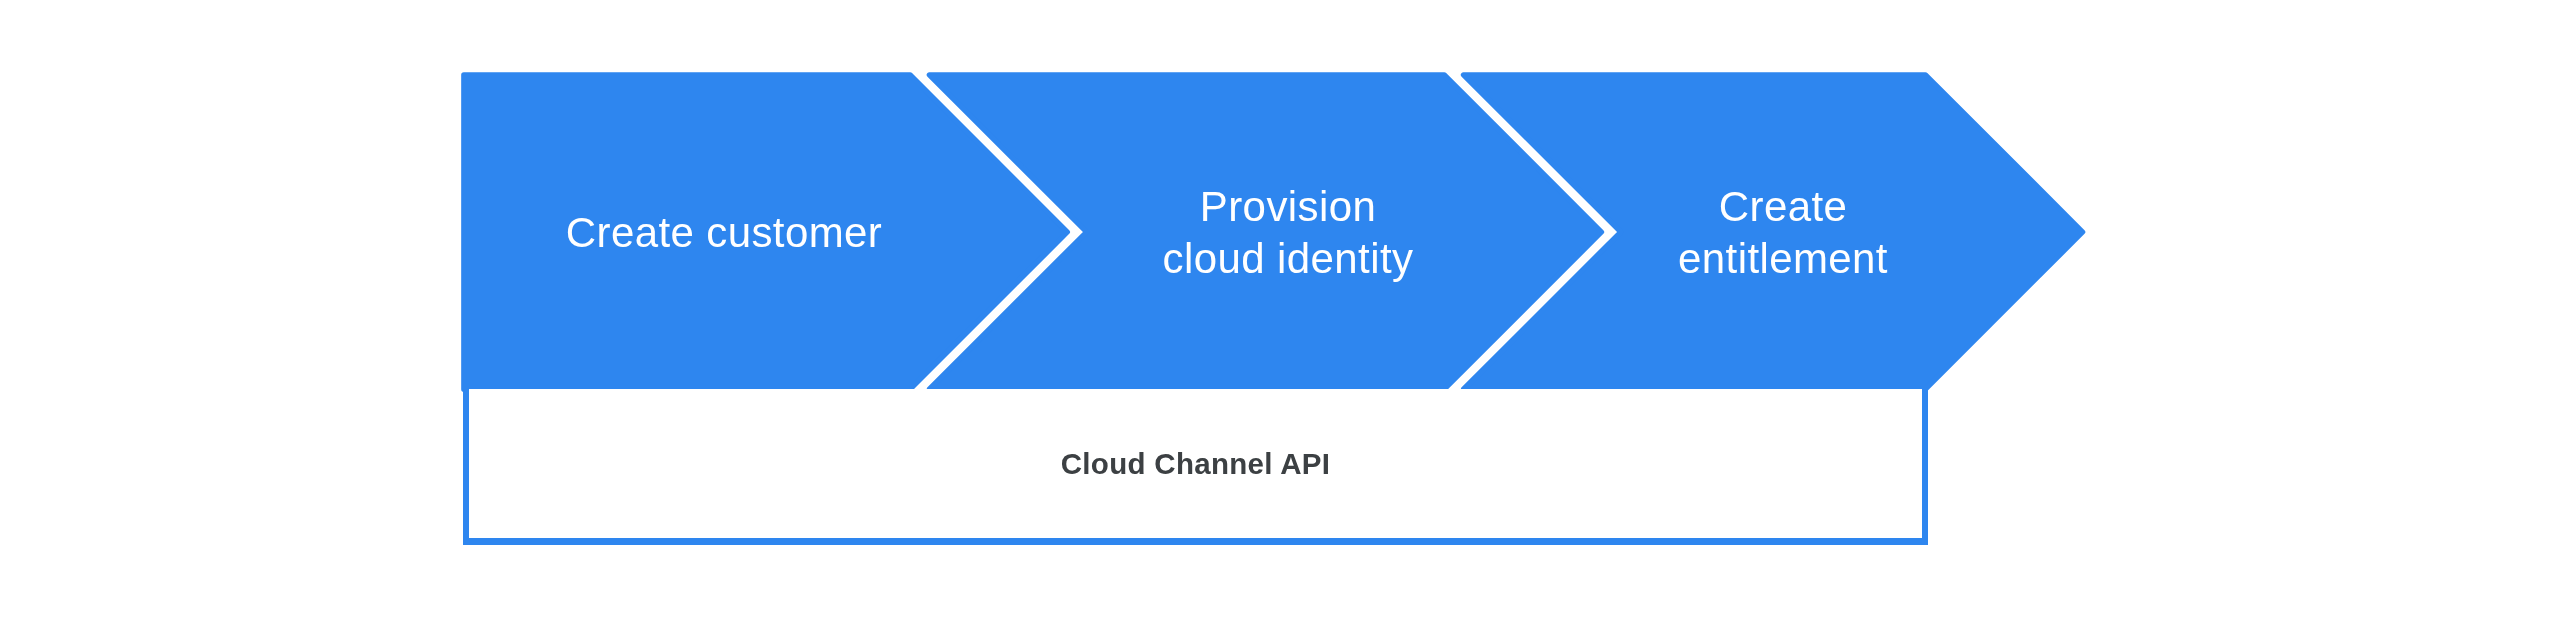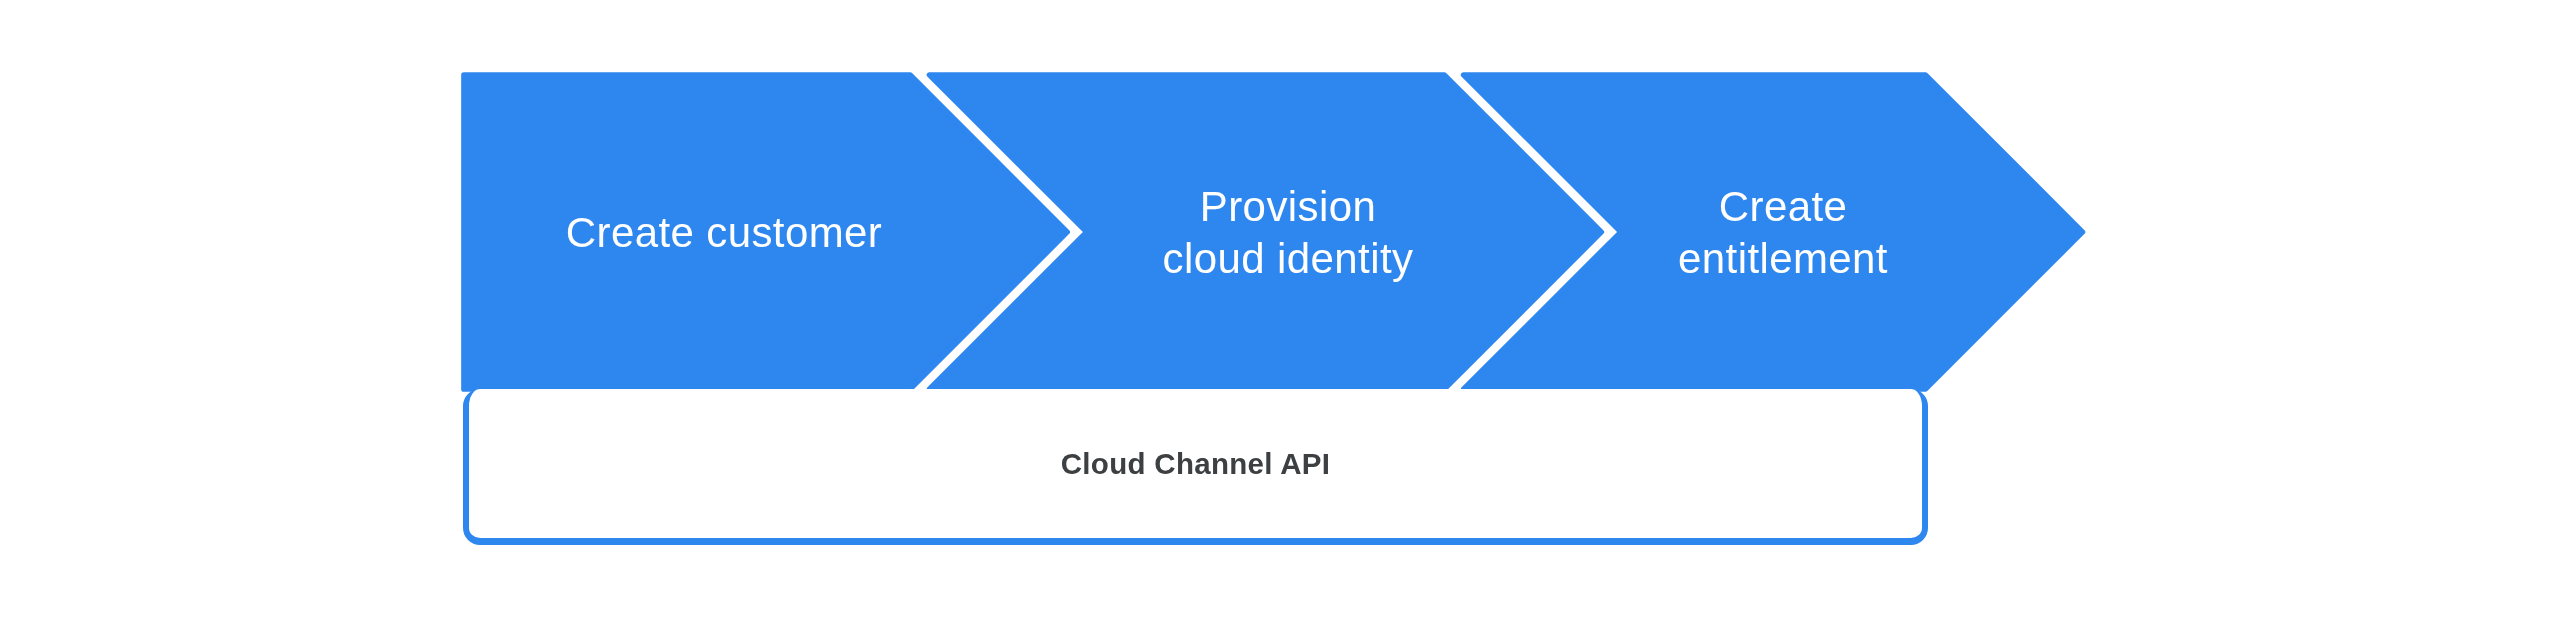--- a/index.html
+++ b/index.html
@@ -51,21 +51,20 @@
     width: 1465px;
     height: 156px;
     background: #ffffff;
     border-left: 6px solid var(--accent);
     border-right: 6px solid var(--accent);
     border-bottom: 7px solid var(--accent);
     border-top: none;
     display: flex;
     align-items: center;
     justify-content: center;
-    border-radius: 17px;
   }
   .api-label {
     color: var(--api-text);
     font-size: 29.5px;
     font-weight: 700;
     letter-spacing: 0.3px;
     text-align: center;
   }
 </style>
 </head>

